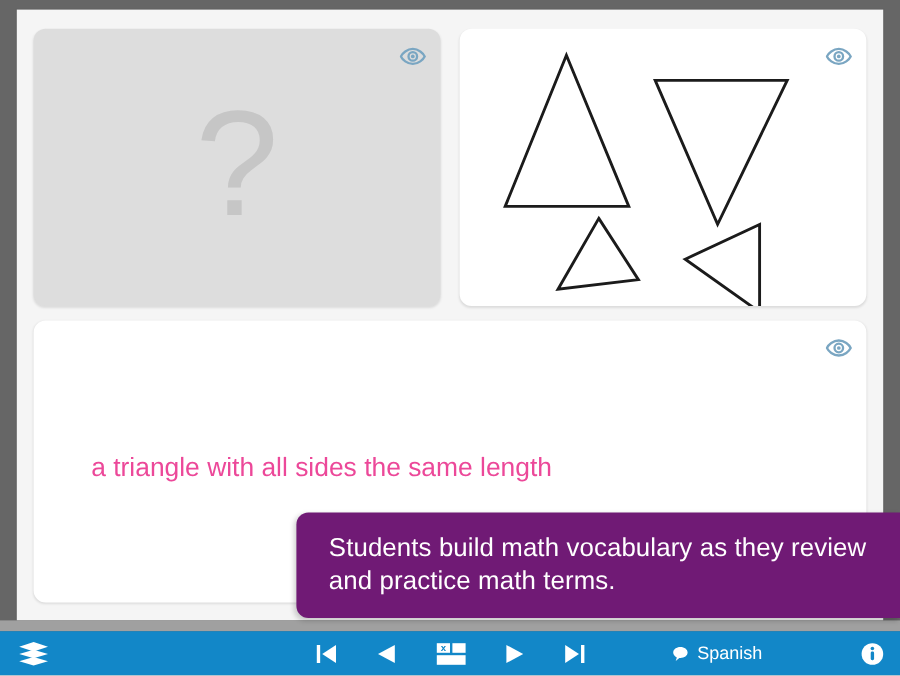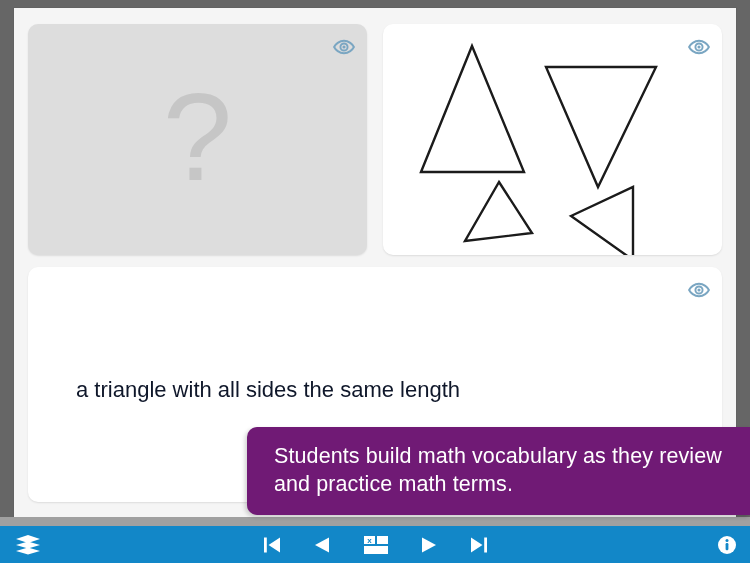--- a/index.html
+++ b/index.html
@@ -114,21 +114,21 @@
     height: 231px;
   }
 
   
   #definition-text {
     position: absolute;
     left: 48px;
     top: 108px;
     width: 600px;
     font-size: 22px;
-    color: #0f172a;
+    color: #ec4899;
     line-height: 1.35;
   }
 
   
   #callout {
     position: absolute;
     left: 247px;
     top: 427px;
     width: 503px;
     height: 88px;
@@ -264,20 +264,26 @@
       </svg>
     </div>
 
     <div class="tb-btn" id="btn-last">
       <svg width="20" height="20" viewBox="0 0 20 20">
         <polygon points="2,2.5 2,17.5 13.5,10" fill="#ffffff"></polygon>
         <rect x="15.2" y="2.5" width="2.8" height="15" fill="#ffffff"></rect>
       </svg>
     </div>
 
+    <div class="tb-btn" id="btn-language">
+      <svg width="14" height="14" viewBox="0 0 14 14">
+        <path d="M7 1.2C3.7 1.2 1 3.2 1 5.8c0 1.7 1.2 3.2 3 4.1L3.1 12.8 6.1 10.3c0.3 0 0.6 0.05 0.9 0.05 3.3 0 6-2 6-4.55S10.3 1.2 7 1.2z" fill="#ffffff"></path>
+      </svg>
+      <span id="language-label">Spanish</span>
+    </div>
 
     <div class="tb-btn" id="btn-info">
       <svg width="20" height="20" viewBox="0 0 20 20">
         <circle cx="10" cy="10" r="9" fill="#ffffff"></circle>
         <circle cx="10" cy="5.4" r="1.5" fill="#1287c8"></circle>
         <rect x="8.6" y="8" width="2.8" height="7.2" rx="1.2" fill="#1287c8"></rect>
       </svg>
     </div>
 
   </div>

